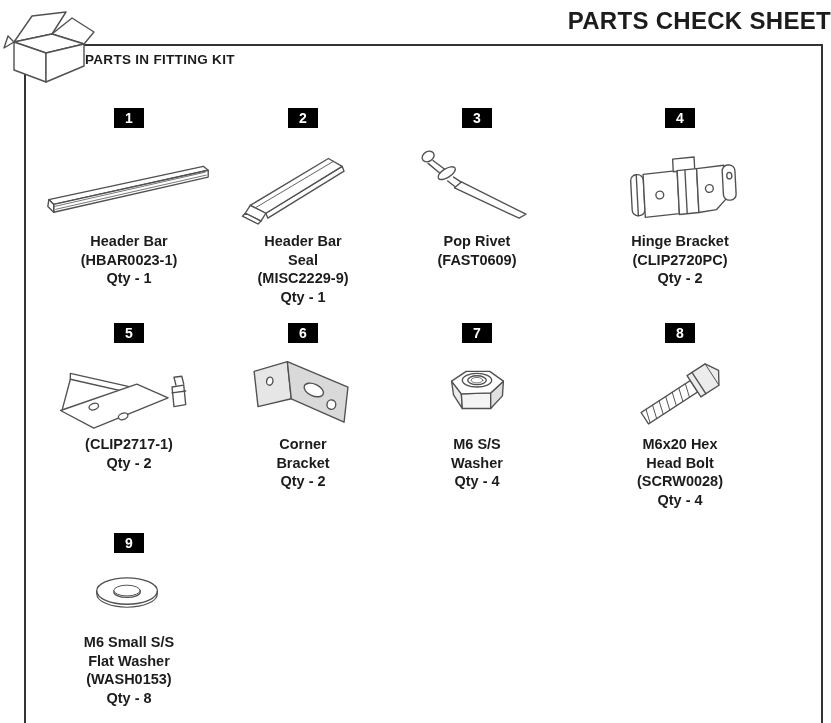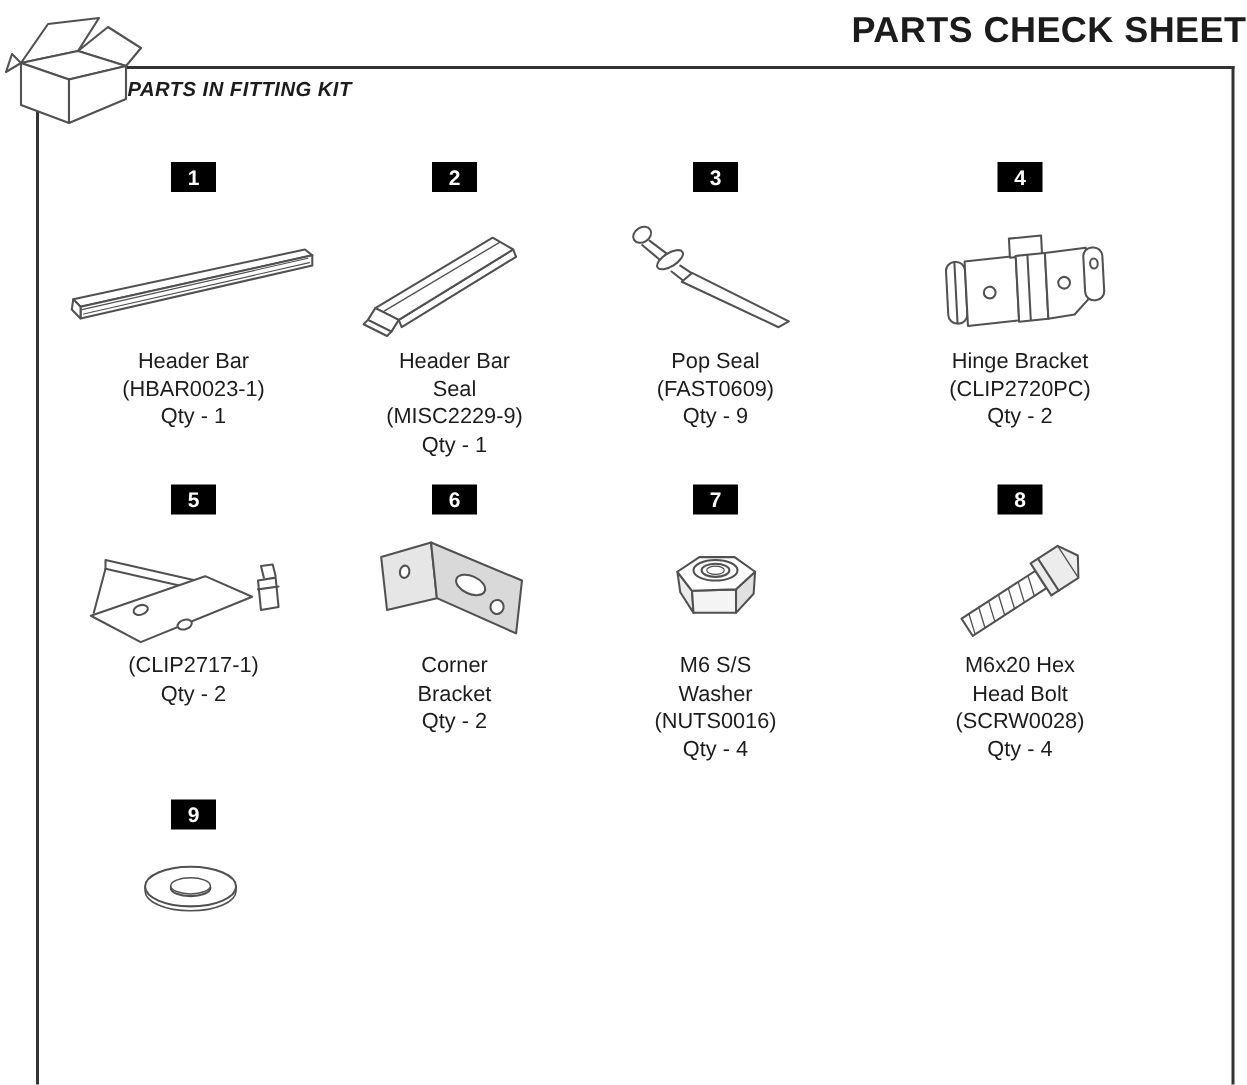--- a/index.html
+++ b/index.html
@@ -12,33 +12,33 @@
     position:absolute;top:7px;left:0;width:100%;
     text-align:right;font-size:24px;font-weight:bold;letter-spacing:.3px;
   }
   .frame{
     position:absolute;left:24px;top:44px;width:799px;height:679px;
     box-sizing:border-box;
     border-left:2px solid #333;border-top:2px solid #333;border-right:2px solid #333;
   }
   .section-label{
     position:absolute;left:85px;top:52px;
-    font-size:13.5px;font-weight:bold;letter-spacing:.3px;font-style:italic;
+    font-size:13.5px;font-weight:bold;letter-spacing:.3px;
   }
   .box-icon{position:absolute;left:2px;top:4px;z-index:3;}
   .cell{position:absolute;width:180px;text-align:center;z-index:2;}
   .badge{
     width:30px;height:20px;margin:0 auto;background:#000;
     color:#fff;font-weight:bold;font-size:14px;line-height:20px;text-align:center;
   }
   .art{display:flex;align-items:center;justify-content:center;}
   .r1 .art{height:104px;}
   .r2 .art{height:92px;}
   .r3 .art{height:80px;}
-  .caption{font-size:14.5px;line-height:18.5px;}
+  .caption{font-size:14.5px;line-height:18.5px;font-weight:bold;}
   .name{white-space:pre-line;}
   
   #cell1{left:39px;top:108px;}  #cell2{left:213px;top:108px;}
   #cell3{left:387px;top:108px;} #cell4{left:590px;top:108px;}
   #cell5{left:39px;top:323px;}  #cell6{left:213px;top:323px;}
   #cell7{left:387px;top:323px;} #cell8{left:590px;top:323px;}
   #cell9{left:39px;top:533px;}
   svg .ln{stroke:#515151;stroke-width:1.4;stroke-linejoin:round;stroke-linecap:round;}
 </style>
 </head>
@@ -119,23 +119,22 @@
         <line x1="45" y1="30" x2="57" y2="39"></line>
         <line x1="40" y1="33" x2="52" y2="43"></line>
         <ellipse cx="59" cy="43" rx="10" ry="4.5" transform="rotate(-32 59 43)"></ellipse>
         <line x1="66" y1="47" x2="75" y2="53"></line>
         <line x1="60" y1="51" x2="69" y2="58"></line>
         <polygon points="74,52 140,85 133,89 67,58"></polygon>
       </g>
     </svg>
   </div>
   <div class="caption">
-    <div class="name">Pop Seal</div>
+    <div class="name">Pop Rivet</div>
     <div class="code">(FAST0609)</div>
-    <div class="qty">Qty - 9</div>
   </div>
 </div>
 
 <div class="cell r1" id="cell4">
   <div class="badge">4</div>
   <div class="art">
     <svg width="176" height="100" viewBox="0 0 180 100">
       <g class="ln" fill="#ffffff" transform="rotate(-3 95 58)">
         <rect x="40" y="42" width="13" height="42" rx="6"></rect>
         <line x1="46" y1="42" x2="46" y2="84"></line>
@@ -211,21 +210,20 @@
         <polygon points="64,38 79,28 103,28 117,38 104,50 74,51" fill="#ffffff"></polygon>
         <ellipse cx="90" cy="37" rx="15" ry="7" fill="#ffffff"></ellipse>
         <ellipse cx="90" cy="37" rx="9.5" ry="4.5" fill="#ffffff"></ellipse>
         <ellipse cx="90" cy="37" rx="6" ry="2.8" fill="#ffffff" stroke-width="0.8"></ellipse>
       </g>
     </svg>
   </div>
   <div class="caption">
     <div class="name">M6 S/S
 Washer</div>
-    <div class="code">(NUTS0016)</div>
     <div class="qty">Qty - 4</div>
   </div>
 </div>
 
 <div class="cell r2" id="cell8">
   <div class="badge">8</div>
   <div class="art">
     <svg width="176" height="92" viewBox="0 0 180 92">
       <g class="ln" fill="#ffffff" transform="rotate(-33 92 50)">
         <polygon points="46,44 106,44 106,58 46,58"></polygon>
@@ -255,13 +253,19 @@
   <div class="art">
     <svg width="176" height="80" viewBox="0 0 180 80">
       <g class="ln" fill="#ffffff">
         <ellipse cx="88" cy="38" rx="31" ry="13.5"></ellipse>
         <path d="M57,38 v3 a31,13.5 0 0 0 62,0 v-3" fill="none" stroke-width="1.1"></path>
         <ellipse cx="88" cy="39" rx="13.5" ry="5.5"></ellipse>
         <ellipse cx="88" cy="37.5" rx="13.5" ry="5.5" stroke-width="1"></ellipse>
       </g>
     </svg>
   </div>
+  <div class="caption">
+    <div class="name">M6 Small S/S
+Flat Washer</div>
+    <div class="code">(WASH0153)</div>
+    <div class="qty">Qty - 8</div>
+  </div>
 </div>
 
 </body></html>

